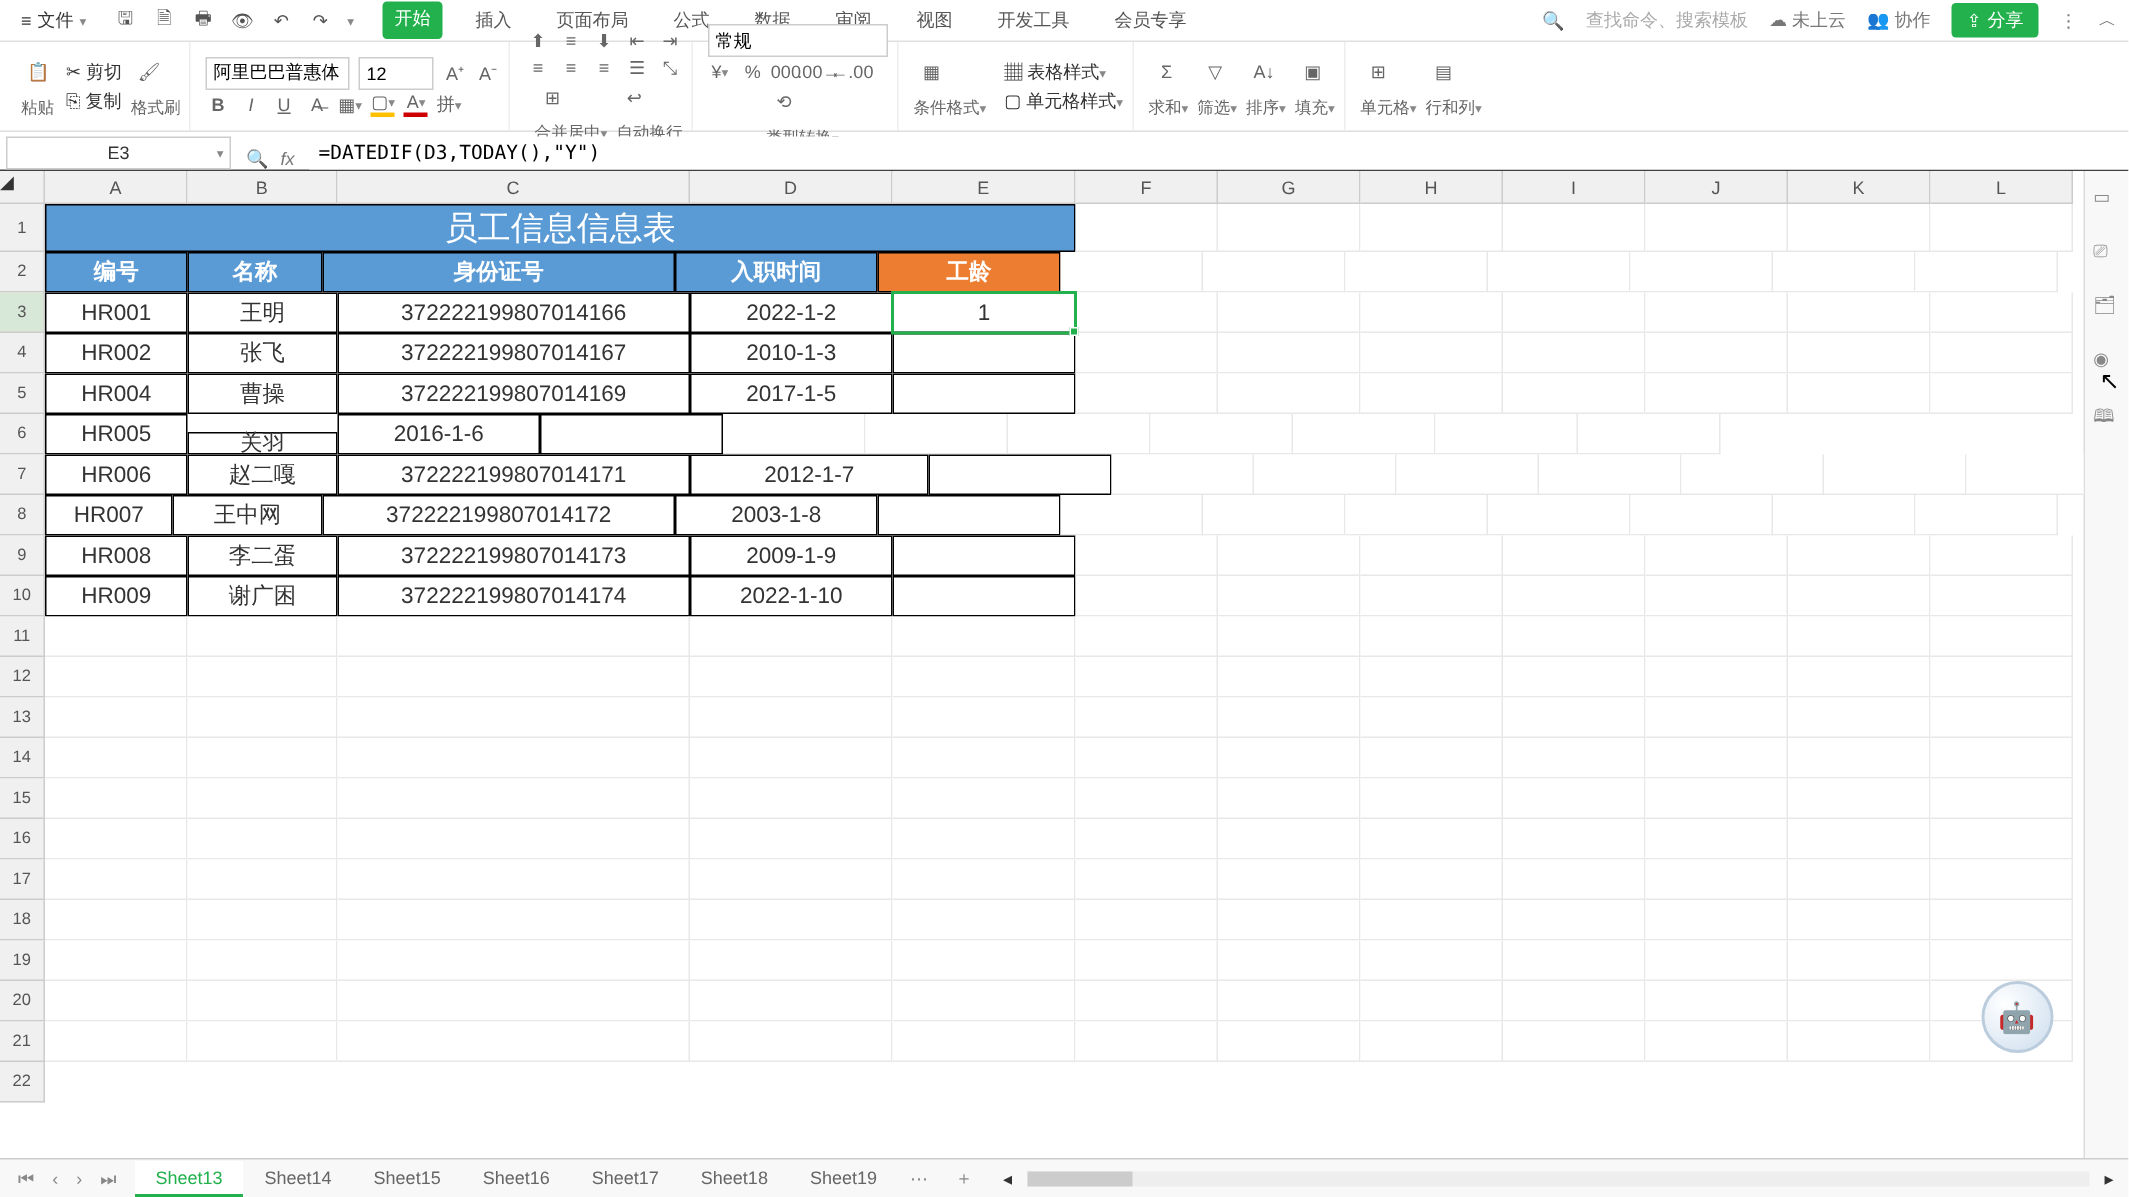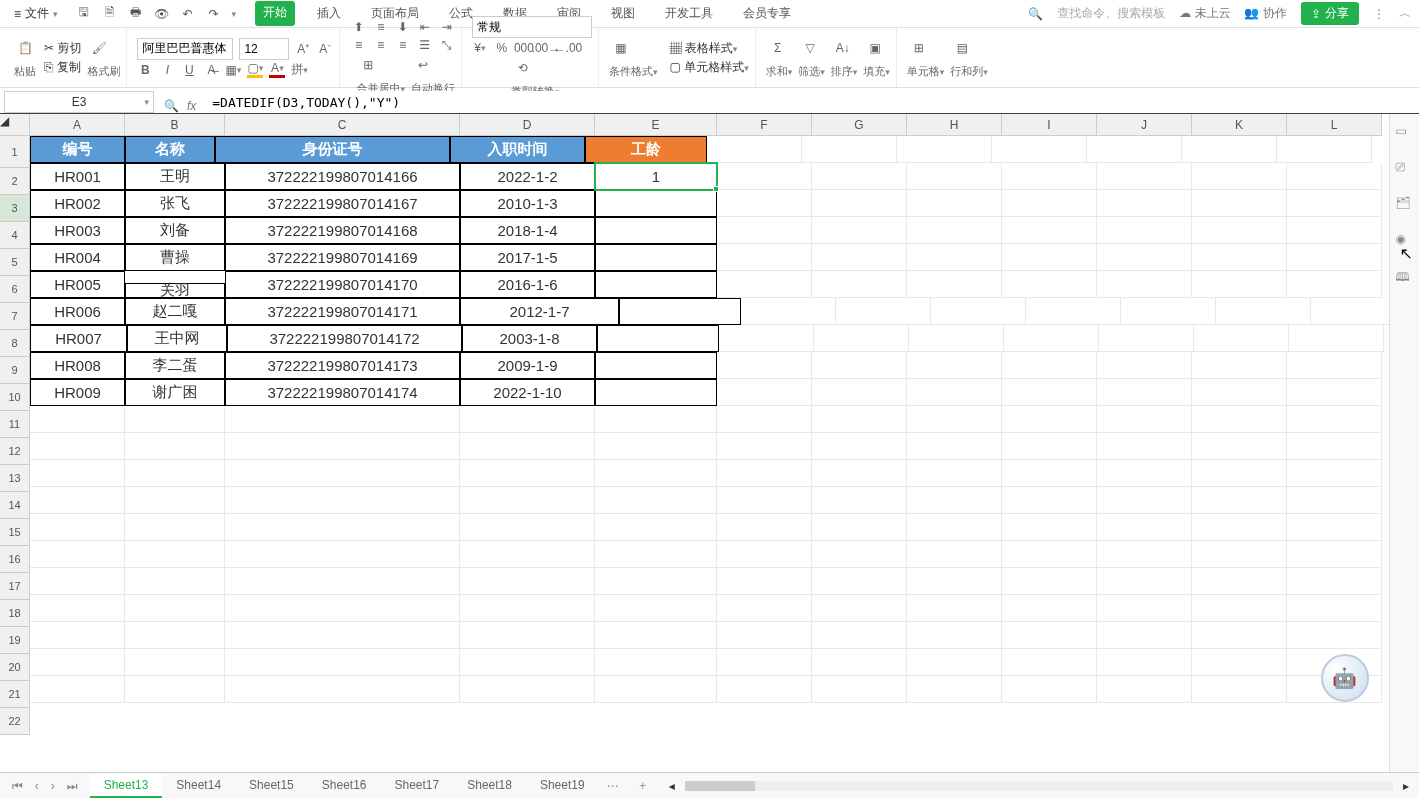--- a/index.html
+++ b/index.html
@@ -307,20 +307,30 @@
         <div class="col-h" style="width: 122px;">E</div>
         <div class="col-h" style="width: 95px;">F</div>
         <div class="col-h" style="width: 95px;">G</div>
         <div class="col-h" style="width: 95px;">H</div>
         <div class="col-h" style="width: 95px;">I</div>
         <div class="col-h" style="width: 95px;">J</div>
         <div class="col-h" style="width: 95px;">K</div>
         <div class="col-h" style="width: 95px;">L</div>
       </div>
     <div class="cells" id="cells">
+        <div class="cell-row tall">
+          <div class="cell title-cell" style="width: 687px;">员工信息信息表</div>
+          <div class="cell " style="width: 95px;"></div>
+          <div class="cell " style="width: 95px;"></div>
+          <div class="cell " style="width: 95px;"></div>
+          <div class="cell " style="width: 95px;"></div>
+          <div class="cell " style="width: 95px;"></div>
+          <div class="cell " style="width: 95px;"></div>
+          <div class="cell " style="width: 95px;"></div>
+        </div>
         <div class="cell-row">
           <div class="cell hdr" style="width: 95px;">编号</div>
           <div class="cell hdr" style="width: 90px;">名称</div>
           <div class="cell hdr" style="width: 235px;">身份证号</div>
           <div class="cell hdr" style="width: 135px;">入职时间</div>
           <div class="cell hdr orange" style="width: 122px;">工龄</div>
           <div class="cell " style="width: 95px;"></div>
           <div class="cell " style="width: 95px;"></div>
           <div class="cell " style="width: 95px;"></div>
           <div class="cell " style="width: 95px;"></div>
@@ -350,51 +360,36 @@
           <div class="cell tcell" style="width: 122px;"></div>
           <div class="cell " style="width: 95px;"></div>
           <div class="cell " style="width: 95px;"></div>
           <div class="cell " style="width: 95px;"></div>
           <div class="cell " style="width: 95px;"></div>
           <div class="cell " style="width: 95px;"></div>
           <div class="cell " style="width: 95px;"></div>
           <div class="cell " style="width: 95px;"></div>
         </div>
         <div class="cell-row">
-          <div class="cell tcell" style="width: 95px;">HR003</div>
-          <div class="cell tcell" style="width: 100px;">刘备</div>
-          <div class="cell tcell" style="width: 235px;">372222199807014168</div>
-          <div class="cell tcell" style="width: 135px;">2018-1-4</div>
-          <div class="cell tcell" style="width: 122px;"></div>
-          <div class="cell " style="width: 95px;"></div>
-          <div class="cell " style="width: 95px;"></div>
-          <div class="cell " style="width: 95px;"></div>
-          <div class="cell " style="width: 95px;"></div>
-          <div class="cell " style="width: 95px;"></div>
-          <div class="cell " style="width: 95px;"></div>
-          <div class="cell " style="width: 95px;"></div>
-        </div>
-        <div class="cell-row">
           <div class="cell tcell" style="width: 95px;">HR004</div>
           <div class="cell tcell" style="width: 100px;">曹操</div>
           <div class="cell tcell" style="width: 235px;">372222199807014169</div>
           <div class="cell tcell" style="width: 135px;">2017-1-5</div>
           <div class="cell tcell" style="width: 122px;"></div>
           <div class="cell " style="width: 95px;"></div>
           <div class="cell " style="width: 95px;"></div>
           <div class="cell " style="width: 95px;"></div>
           <div class="cell " style="width: 95px;"></div>
           <div class="cell " style="width: 95px;"></div>
           <div class="cell " style="width: 95px;"></div>
           <div class="cell " style="width: 95px;"></div>
         </div>
         <div class="cell-row">
           <div class="cell tcell" style="width: 95px;">HR005</div>
           <div class="cell tcell" style="width: 100px; margin-top: 12px;">关羽</div>
-          <div class="cell tcell" style="width: 235px;">372222199807014170</div>
           <div class="cell tcell" style="width: 135px;">2016-1-6</div>
           <div class="cell tcell" style="width: 122px;"></div>
           <div class="cell " style="width: 95px;"></div>
           <div class="cell " style="width: 95px;"></div>
           <div class="cell " style="width: 95px;"></div>
           <div class="cell " style="width: 95px;"></div>
           <div class="cell " style="width: 95px;"></div>
           <div class="cell " style="width: 95px;"></div>
           <div class="cell " style="width: 95px;"></div>
         </div>
@@ -406,21 +401,21 @@
           <div class="cell tcell" style="width: 122px;"></div>
           <div class="cell " style="width: 95px;"></div>
           <div class="cell " style="width: 95px;"></div>
           <div class="cell " style="width: 95px;"></div>
           <div class="cell " style="width: 95px;"></div>
           <div class="cell " style="width: 95px;"></div>
           <div class="cell " style="width: 95px;"></div>
           <div class="cell " style="width: 95px;"></div>
         </div>
         <div class="cell-row">
-          <div class="cell tcell" style="width: 97px;">HR007</div>
+          <div class="cell tcell" style="width: 85px;">HR007</div>
           <div class="cell tcell" style="width: 100px;">王中网</div>
           <div class="cell tcell" style="width: 235px;">372222199807014172</div>
           <div class="cell tcell" style="width: 135px;">2003-1-8</div>
           <div class="cell tcell" style="width: 122px;"></div>
           <div class="cell " style="width: 95px;"></div>
           <div class="cell " style="width: 95px;"></div>
           <div class="cell " style="width: 95px;"></div>
           <div class="cell " style="width: 95px;"></div>
           <div class="cell " style="width: 95px;"></div>
           <div class="cell " style="width: 95px;"></div>

